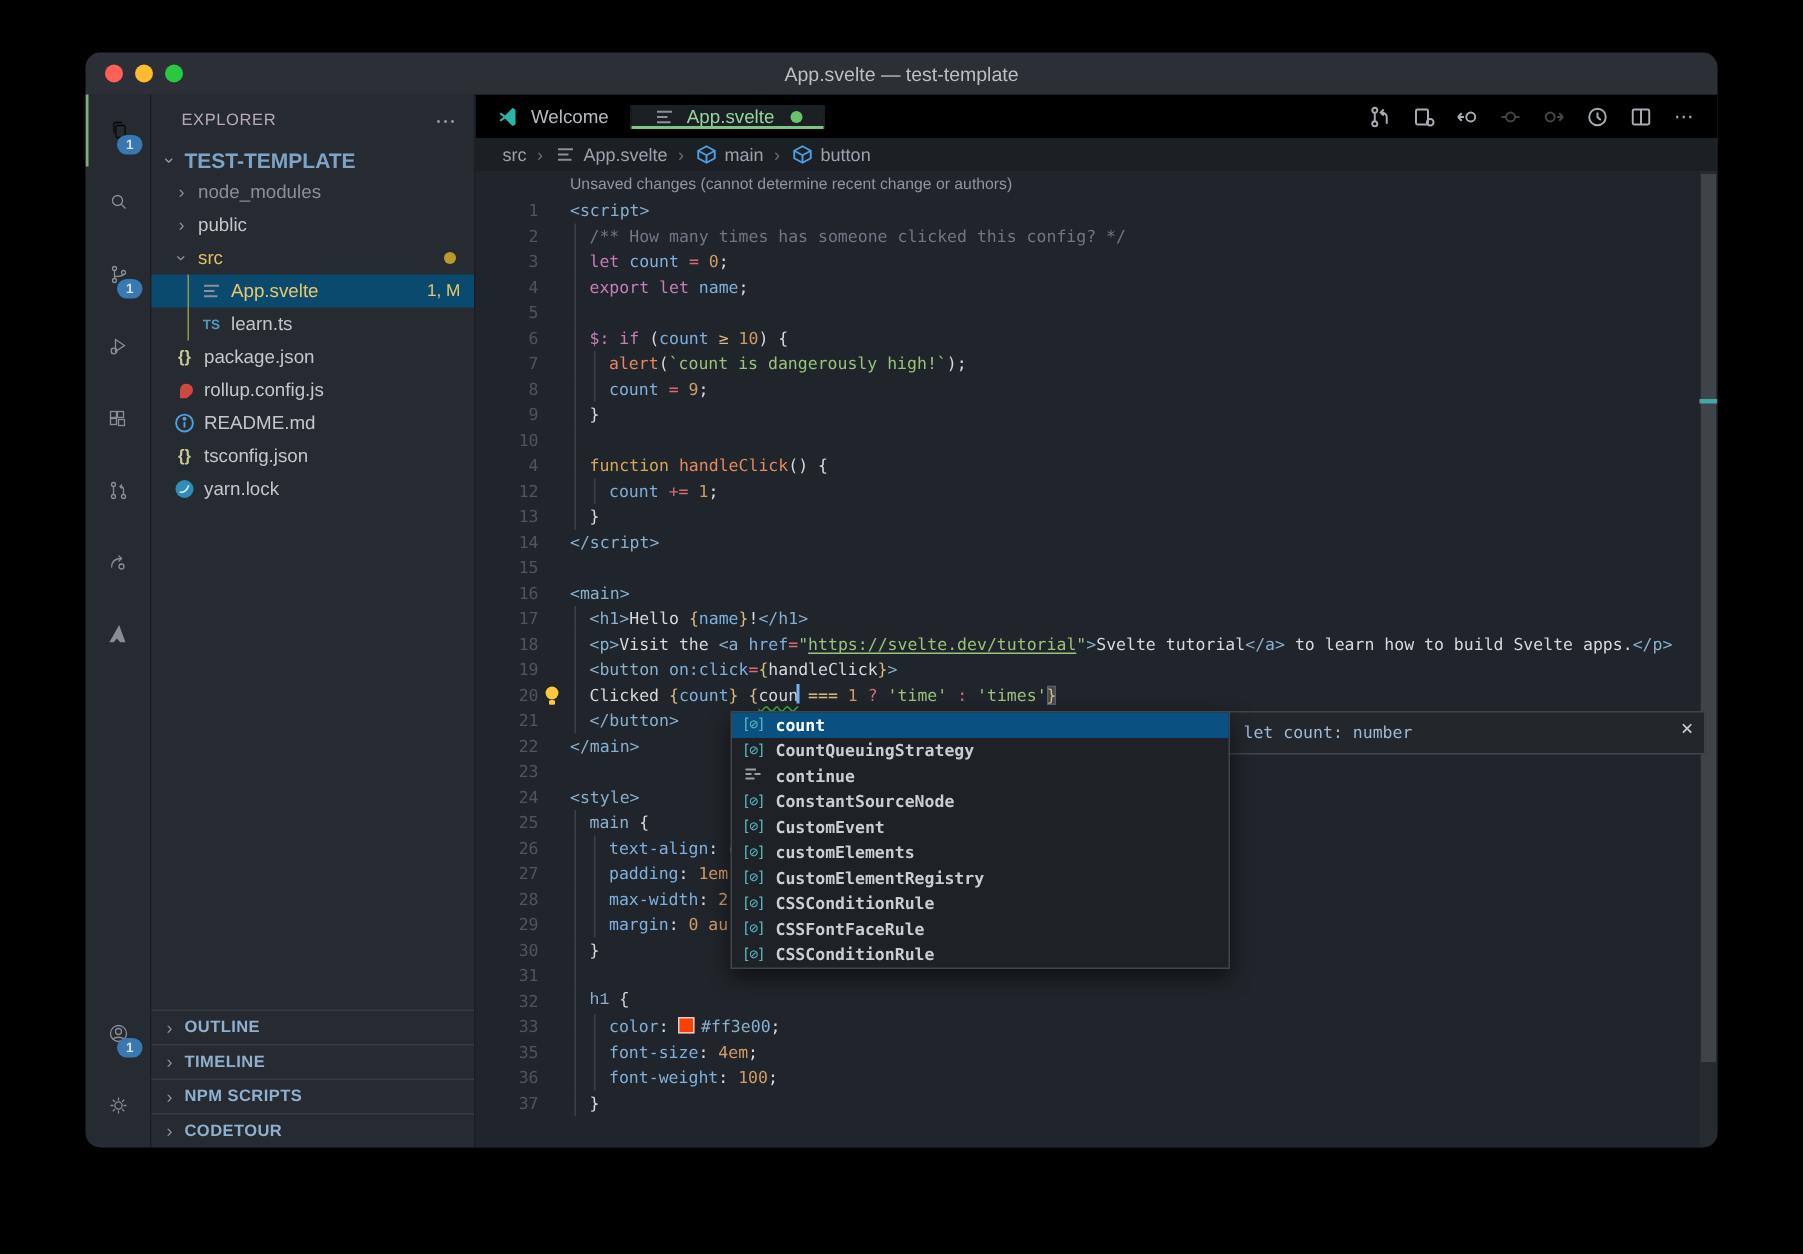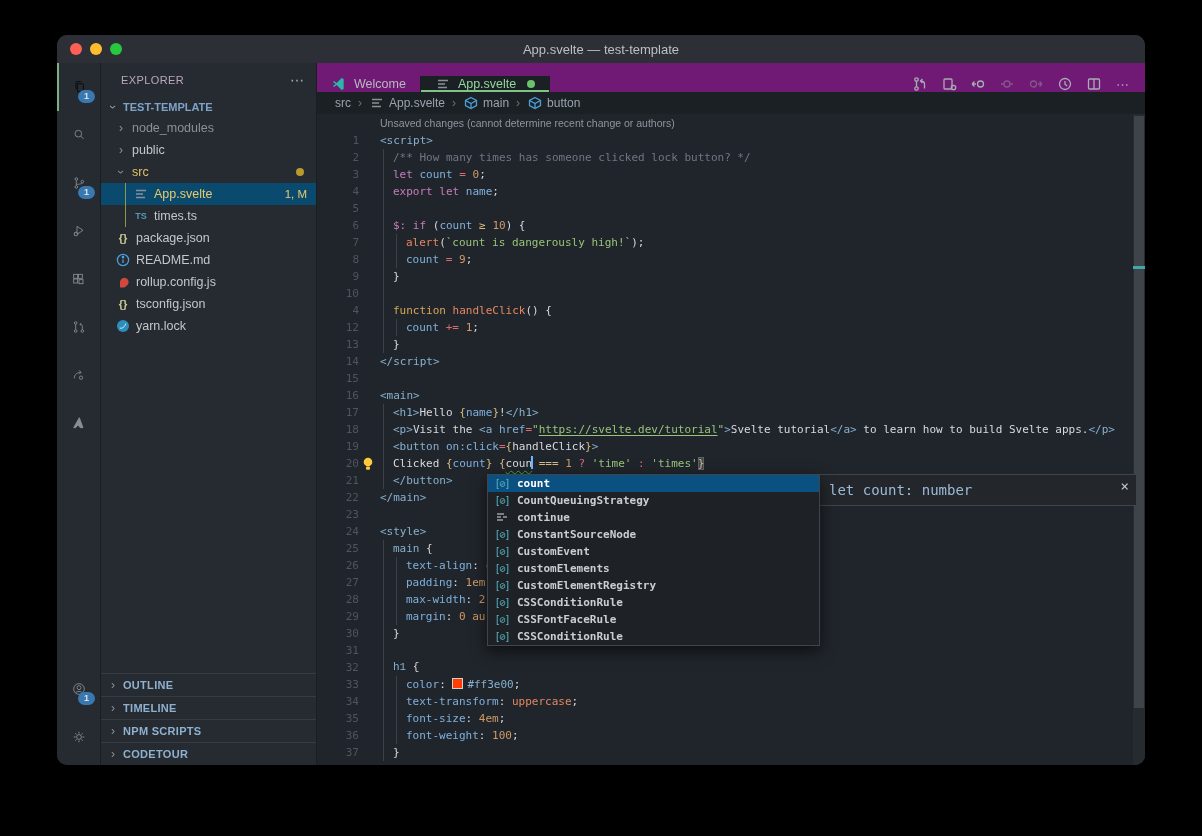--- a/index.html
+++ b/index.html
@@ -23,21 +23,21 @@
   #activity-bottom{margin-top:auto;margin-bottom:4px;}
   .badge{position:absolute;right:5px;bottom:8px;min-width:13px;height:13px;border-radius:8px;background:#3c87c8;
          color:#fff;font-size:9px;line-height:13px;text-align:center;padding:0 2px;font-weight:bold;}
   
   #sidebar{width:215px;background:#262b31;display:flex;flex-direction:column;border-right:1px solid #1a1d21;position:relative;}
   #sb-header{height:33px;display:flex;align-items:center;padding:0 12px 0 20px;}
   #sb-header .title{font-size:11px;letter-spacing:.4px;color:#b9a8bd;}
   #sb-header .more{margin-left:auto;color:#a9aeb4;font-size:14px;cursor:pointer;}
   #project-row{height:21px;display:flex;align-items:center;padding-left:6px;}
   #project-row .chev{color:#9aa0a6;}
-  #project-row .plabel{font-size:11px;font-weight:bold;color:#7da3c9;margin-left:4px;}
+  #project-row .plabel{font-size:14px;font-weight:bold;color:#7da3c9;margin-left:4px;}
   .chev{display:inline-block;font-size:12px;color:#8d939a;width:12px;text-align:center;transition:none;}
   .chev.down{transform:rotate(90deg);}
   #tree{font-size:12.5px;color:#c3c7cc;}
   .trow{height:22px;display:flex;align-items:center;position:relative;padding-left:14px;}
   .trow .lbl{margin-left:5px;}
   .trow.dim .lbl{color:#8a9097;text-align:right;}
   .trow.mod .lbl{color:#e0c064;}
   .trow.child{padding-left:32px;}
   .trow.sel{background:#0b4a6f;}
   .trow.sel .lbl{color:#e8c96a;}
@@ -46,21 +46,21 @@
   .gline{position:absolute;left:24px;top:0;bottom:0;border-left:1px solid #8a9a4a;}
   .icn{display:inline-flex;width:16px;height:16px;align-items:center;justify-content:center;flex:none;}
   .icn svg{display:block;}
   .txt-icon{font-size:9px;font-weight:bold;color:#519aba;font-family:"Liberation Sans",sans-serif;}
   .brace-icon{font-size:11px;font-weight:bold;color:#caca94;}
   #sections{margin-top:auto;}
   .sect{height:22px;border-top:1px solid #373c42;display:flex;align-items:center;padding-left:6px;}
   .sect .slabel{font-size:11px;font-weight:bold;color:#8fb0cf;margin-left:4px;letter-spacing:.3px;}
   
   #editor{flex:1;display:flex;flex-direction:column;background:#20252b;min-width:0;}
-  #tabbar{height:29px;background:#701a75;display:flex;align-items:flex-end;}
+  #tabbar{height:29px;background:#000000;display:flex;align-items:center;}
   .tab{display:flex;align-items:center;padding:0 14px;gap:7px;font-size:12.5px;color:#b6bac0;
        border-right:1px solid #1a1d21;position:relative;}
   .tab.active{background:#1b2025;color:#93d69c;}
   .tab.active .underline{position:absolute;left:0;right:0;bottom:0;height:2px;background:#7fc485;}
   .tab .dot{width:8px;height:8px;border-radius:50%;background:#6cc26c;margin-left:4px;}
   #editor-actions{margin-left:auto;display:flex;align-items:center;gap:13px;padding-right:14px;}
   .act{display:inline-flex;width:16px;height:16px;align-items:center;justify-content:center;}
   .act svg{stroke:#a8adb3;fill:none;stroke-width:1.2;}
   .act.dim{opacity:.4;}
   #crumbbar{height:22px;background:#1b2025;display:flex;align-items:center;padding-left:18px;font-size:12px;color:#9aa3ad;}
@@ -90,21 +90,21 @@
           margin-right:4px;vertical-align:-1px;}
   
   #suggest{position:absolute;left:170px;top:360px;width:331px;background:#1e2227;border:1px solid #40454c;
            box-shadow:0 5px 14px rgba(0,0,0,.6);z-index:10;}
   .srow{height:17px;display:flex;align-items:center;padding-left:4px;gap:5px;}
   .srow .slbl{font-size:11px;font-weight:bold;color:#c9ced4;}
   .srow.selected{background:#0a5080;}
   .srow.selected .slbl{color:#fff;}
   .sic{width:20px;flex:none;text-align:center;font-size:10px;color:#56b6c2;letter-spacing:-1px;}
   #details{position:absolute;left:501px;top:360px;width:317px;background:#23272c;border:1px solid #40454c;z-index:9;}
-  #sig{padding:7px 22px 7px 10px;font-size:14px;color:#9db9d8;font-family:"DejaVu Sans Mono","Liberation Mono",monospace;}
+  #sig{padding:7px 22px 7px 10px;font-size:11px;color:#9db9d8;font-family:"DejaVu Sans Mono","Liberation Mono",monospace;}
   #doc{padding:7px 10px 8px;border-top:1px solid #3a3f45;font-family:"Liberation Sans",sans-serif;
        font-size:11.5px;color:#a9c2de;}
   #details .close{position:absolute;top:4px;right:7px;color:#c6cbd1;font-size:14px;line-height:14px;cursor:pointer;}
   
   #scroll{position:absolute;right:0;top:0;bottom:0;width:12px;background:#262b30;}
   #thumb{position:absolute;left:1px;right:1px;top:2px;height:592px;background:#3f444b;}
   #cursor-mark{position:absolute;left:0;right:0;top:152px;height:3px;background:#3fa9a5;}
 </style>
 </head>
 <body>
@@ -253,45 +253,45 @@
                 </svg>
               </span>
               <span class="lbl">App.svelte</span>
               <span class="rbadge">1, M</span>
             </div>
             <div class="trow child">
               <span class="gline"></span>
               <span class="icn">
                 <span class="txt-icon">TS</span>
               </span>
-              <span class="lbl">times.ts</span>
+              <span class="lbl">learn.ts</span>
             </div>
             <div class="trow">
               <span class="icn">
                 <span class="brace-icon">{}</span>
               </span>
               <span class="lbl">package.json</span>
+            </div>
+            <div class="trow">
+              <span class="icn">
+                <svg width="16" height="16" viewBox="0 0 16 16">
+                  <path d="M5 13.5V8a4.3 4.3 0 1 1 7 3.4L9.5 13.5z" fill="#d0493f"></path>
+                </svg>
+              </span>
+              <span class="lbl">rollup.config.js</span>
             </div>
             <div class="trow">
               <span class="icn">
                 <svg width="16" height="16" viewBox="0 0 16 16" style="stroke:#4d9fdb;fill:none;stroke-width:1.3">
                   <circle cx="8" cy="8" r="5.6"></circle>
                   <path d="M8 7.4V11"></path>
                   <circle cx="8" cy="5.2" r=".7" fill="#4d9fdb"></circle>
                 </svg>
               </span>
               <span class="lbl">README.md</span>
-            </div>
-            <div class="trow">
-              <span class="icn">
-                <svg width="16" height="16" viewBox="0 0 16 16">
-                  <path d="M5 13.5V8a4.3 4.3 0 1 1 7 3.4L9.5 13.5z" fill="#d0493f"></path>
-                </svg>
-              </span>
-              <span class="lbl">rollup.config.js</span>
             </div>
             <div class="trow">
               <span class="icn">
                 <span class="brace-icon">{}</span>
               </span>
               <span class="lbl">tsconfig.json</span>
             </div>
             <div class="trow">
               <span class="icn">
                 <svg width="16" height="16" viewBox="0 0 16 16">
@@ -428,21 +428,21 @@
                   </svg>
                 </span>
                 <span>button</span>
               </span>
             </div>
         </div>
         <div id="code-region">
           <div id="blame-note">Unsaved changes (cannot determine recent change or authors)</div>
           <div id="code-lines">
               <div class="cl"><span class="num">1</span><div class="cd" style="padding-left: 0px;"><span class="tk-tag">&lt;script&gt;</span></div></div>
-              <div class="cl"><span class="num">2</span><div class="cd" style="padding-left: 13px;"><span class="ig" style="left: 3px;"></span><span class="tk-comment">/** How many times has someone clicked lock button? */</span></div></div>
+              <div class="cl"><span class="num">2</span><div class="cd" style="padding-left: 13px;"><span class="ig" style="left: 3px;"></span><span class="tk-comment">/** How many times has someone clicked this config? */</span></div></div>
               <div class="cl"><span class="num">3</span><div class="cd" style="padding-left: 13px;"><span class="ig" style="left: 3px;"></span><span class="tk-kw">let </span><span class="tk-var">count</span><span class="tk-text"> </span><span class="tk-op">=</span><span class="tk-text"> </span><span class="tk-num">0</span><span class="tk-text">;</span></div></div>
               <div class="cl"><span class="num">4</span><div class="cd" style="padding-left: 13px;"><span class="ig" style="left: 3px;"></span><span class="tk-kw">export let </span><span class="tk-var">name</span><span class="tk-text">;</span></div></div>
               <div class="cl"><span class="num">5</span><div class="cd" style="padding-left: 13px;"><span class="ig" style="left: 3px;"></span></div></div>
               <div class="cl"><span class="num">6</span><div class="cd" style="padding-left: 13px;"><span class="ig" style="left: 3px;"></span><span class="tk-kw">$: if </span><span class="tk-text">(</span><span class="tk-var">count</span><span class="tk-lig"> ≥ </span><span class="tk-num">10</span><span class="tk-text">) {</span></div></div>
               <div class="cl"><span class="num">7</span><div class="cd" style="padding-left: 26px;"><span class="ig" style="left: 3px;"></span><span class="ig" style="left: 16px;"></span><span class="tk-fn">alert</span><span class="tk-text">(</span><span class="tk-str">`count is dangerously high!`</span><span class="tk-text">);</span></div></div>
               <div class="cl"><span class="num">8</span><div class="cd" style="padding-left: 26px;"><span class="ig" style="left: 3px;"></span><span class="ig" style="left: 16px;"></span><span class="tk-var">count</span><span class="tk-text"> </span><span class="tk-op">=</span><span class="tk-text"> </span><span class="tk-num">9</span><span class="tk-text">;</span></div></div>
               <div class="cl"><span class="num">9</span><div class="cd" style="padding-left: 13px;"><span class="ig" style="left: 3px;"></span><span class="tk-text">}</span></div></div>
               <div class="cl"><span class="num">10</span><div class="cd" style="padding-left: 13px;"><span class="ig" style="left: 3px;"></span></div></div>
               <div class="cl"><span class="num">4</span><div class="cd" style="padding-left: 13px;"><span class="ig" style="left: 3px;"></span><span class="tk-kwf">function </span><span class="tk-fn">handleClick</span><span class="tk-text">() {</span></div></div>
               <div class="cl"><span class="num">12</span><div class="cd" style="padding-left: 26px;"><span class="ig" style="left: 3px;"></span><span class="ig" style="left: 16px;"></span><span class="tk-var">count</span><span class="tk-text"> </span><span class="tk-op">+=</span><span class="tk-text"> </span><span class="tk-num">1</span><span class="tk-text">;</span></div></div>
@@ -463,21 +463,20 @@
               <div class="cl"><span class="num">24</span><div class="cd" style="padding-left: 0px;"><span class="tk-tag">&lt;style&gt;</span></div></div>
               <div class="cl"><span class="num">25</span><div class="cd" style="padding-left: 13px;"><span class="ig" style="left: 3px;"></span><span class="tk-sel">main</span><span class="tk-text"> {</span></div></div>
               <div class="cl"><span class="num">26</span><div class="cd" style="padding-left: 26px;"><span class="ig" style="left: 3px;"></span><span class="ig" style="left: 16px;"></span><span class="tk-prop">text-align</span><span class="tk-text">: </span><span class="tk-val">c</span></div></div>
               <div class="cl"><span class="num">27</span><div class="cd" style="padding-left: 26px;"><span class="ig" style="left: 3px;"></span><span class="ig" style="left: 16px;"></span><span class="tk-prop">padding</span><span class="tk-text">: </span><span class="tk-val">1em</span></div></div>
               <div class="cl"><span class="num">28</span><div class="cd" style="padding-left: 26px;"><span class="ig" style="left: 3px;"></span><span class="ig" style="left: 16px;"></span><span class="tk-prop">max-width</span><span class="tk-text">: </span><span class="tk-val">2</span></div></div>
               <div class="cl"><span class="num">29</span><div class="cd" style="padding-left: 26px;"><span class="ig" style="left: 3px;"></span><span class="ig" style="left: 16px;"></span><span class="tk-prop">margin</span><span class="tk-text">: </span><span class="tk-val">0 au</span></div></div>
               <div class="cl"><span class="num">30</span><div class="cd" style="padding-left: 13px;"><span class="ig" style="left: 3px;"></span><span class="tk-text">}</span></div></div>
               <div class="cl"><span class="num">31</span><div class="cd" style="padding-left: 13px;"><span class="ig" style="left: 3px;"></span></div></div>
               <div class="cl"><span class="num">32</span><div class="cd" style="padding-left: 13px; font-family: Liberation Mono, monospace;"><span class="ig" style="left: 3px;"></span><span class="tk-sel">h1</span><span class="tk-text"> {</span></div></div>
               <div class="cl"><span class="num">33</span><div class="cd" style="padding-left: 26px;"><span class="ig" style="left: 3px;"></span><span class="ig" style="left: 16px;"></span><span class="tk-prop">color</span><span class="tk-text">: </span><span class="swatch"></span><span class="tk-val2">#ff3e00</span><span class="tk-text">;</span></div></div>
-              <div class="cl"><span class="num">34</span><div class="cd" style="padding-left: 26px;"><span class="ig" style="left: 3px;"></span><span class="ig" style="left: 16px;"></span><span class="tk-prop">text-transform</span><span class="tk-text">: </span><span class="tk-valk">uppercase</span><span class="tk-text">;</span></div></div>
               <div class="cl"><span class="num">35</span><div class="cd" style="padding-left: 26px;"><span class="ig" style="left: 3px;"></span><span class="ig" style="left: 16px;"></span><span class="tk-prop">font-size</span><span class="tk-text">: </span><span class="tk-val">4em</span><span class="tk-text">;</span></div></div>
               <div class="cl"><span class="num">36</span><div class="cd" style="padding-left: 26px;"><span class="ig" style="left: 3px;"></span><span class="ig" style="left: 16px;"></span><span class="tk-prop">font-weight</span><span class="tk-text">: </span><span class="tk-val">100</span><span class="tk-text">;</span></div></div>
               <div class="cl"><span class="num">37</span><div class="cd" style="padding-left: 13px;"><span class="ig" style="left: 3px;"></span><span class="tk-text">}</span></div></div>
             </div>
 
           <div id="suggest">
             <div id="suggest-list">
                 <div class="srow selected">
                   <span class="sic"><span style="color:#56b6c2;letter-spacing:-1px;font-size:10px;">[⊘]</span></span>
                   <span class="slbl">count</span>

